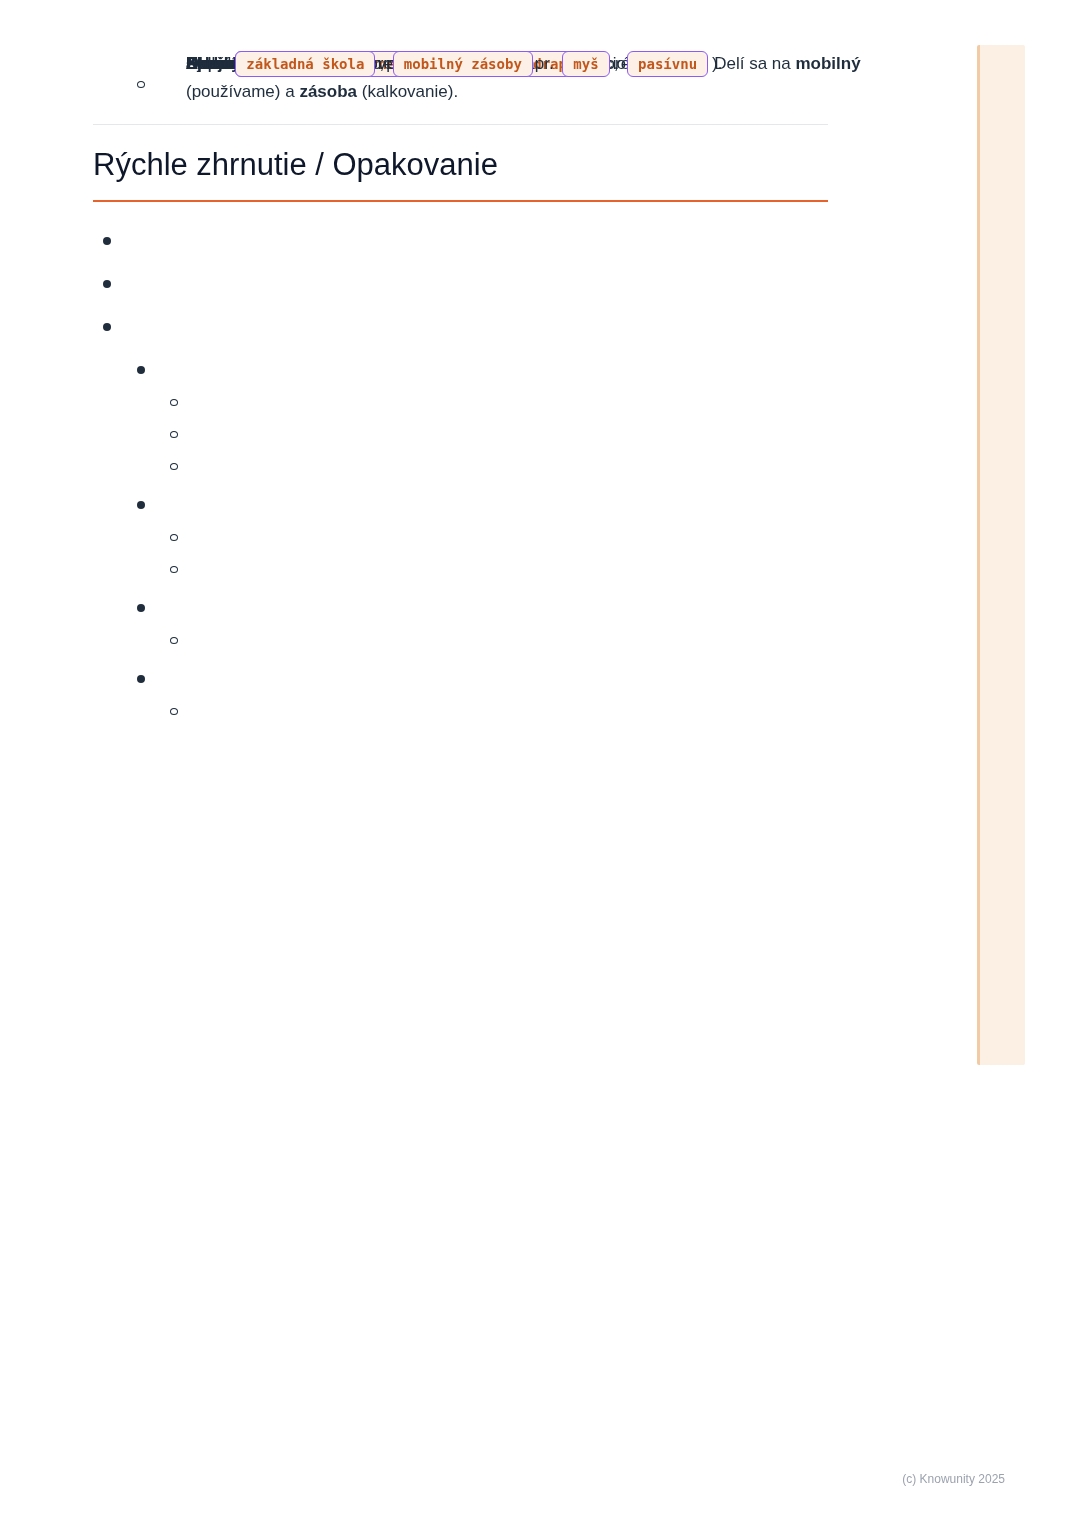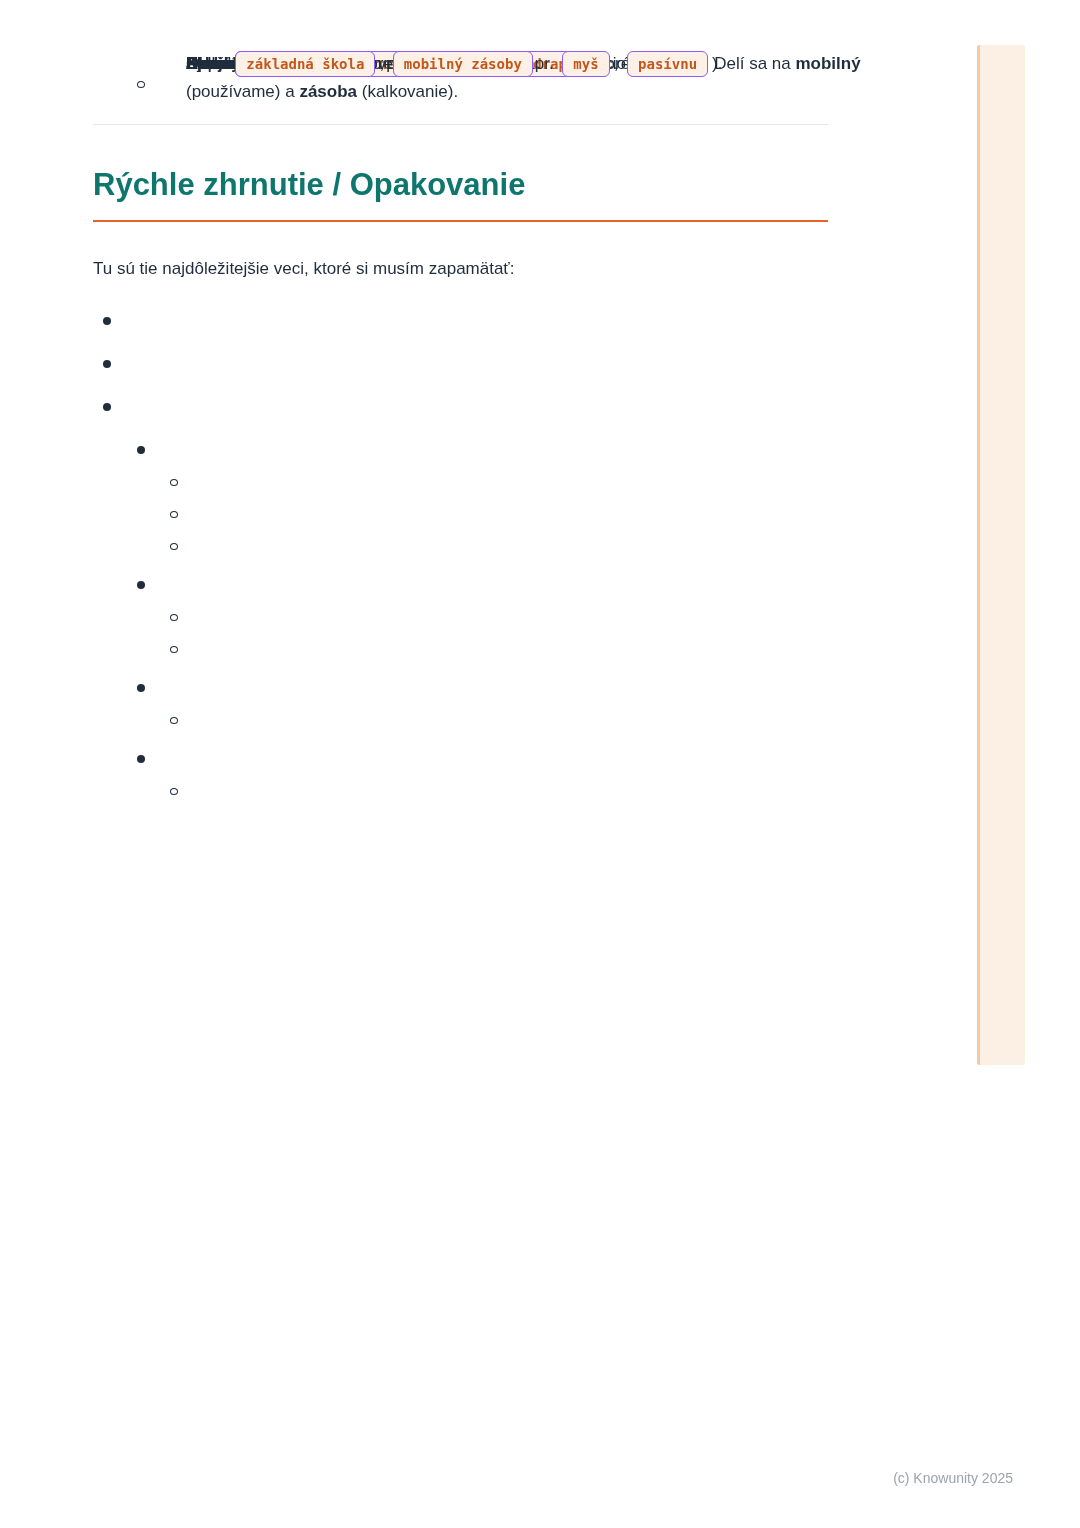--- a/index.html
+++ b/index.html
@@ -54,24 +54,24 @@
     padding: 3px 10px;
     margin: 0 4px;
     vertical-align: baseline;
   }
   .divider {
     border: none;
     border-top: 1px solid #e5e7eb;
     margin: 36px 0 0;
   }
   h1.page-title {
-    margin-top: 42px;
+    margin-top: 22px;
     font-size: 31px;
-    font-weight: 700;
-    color: #0f766e;
+    font-weight: 400;
+    color: #0f172a;
     padding-bottom: 17px;
     border-bottom: 2px solid #e8622c;
     letter-spacing: 0;
   }
   .intro {
     margin-top: 33px;
     margin-bottom: 12px;
     font-size: 17px;
     line-height: 1.6;
   }
@@ -80,43 +80,42 @@
     top: 45px;
     right: 55px;
     width: 48px;
     height: 1020px;
     background: #fcefe4;
     border-left: 3px solid #f2cba6;
     border-radius: 2px;
   }
   .footer {
     position: absolute;
-    right: 67px;
+    right: 75px;
     bottom: 42px;
-    font-size: 14px;
+    font-size: 12px;
     color: #9ca3af;
   }
 </style>
 </head>
 <body>
 
 <div class="content">
 
   <div>
       <div class="li lvl2">
         <span class="marker circle"></span>
         <span class="content"><span>Celkovo lepšia komunikácia v živote.</span></span>
       </div>
     </div>
 
   <hr class="divider">
 
   <h1 class="page-title">Rýchle zhrnutie / Opakovanie</h1>
 
-  <p class="intro">Tu sú tie najdôležitejšie veci, ktoré si musím zapamätať:</p>
 
   <div>
       <div class="li lvl1">
         <span class="marker disc"></span>
         <span class="content"><strong>Slovná zásoba</strong><span> je súhrn všetkých slov v jazyku alebo ktoré poznáme. Delí sa na </span><strong>mobilný</strong><span> (používame) a </span><strong>zásoba</strong><span> (kalkovanie).</span></span>
       </div>
       <div class="li lvl1">
         <span class="marker disc"></span>
         <span class="content"><span>Slovná zásoba sa </span><strong>neustále mení a vyvíja</strong><span>.</span></span>
       </div>

